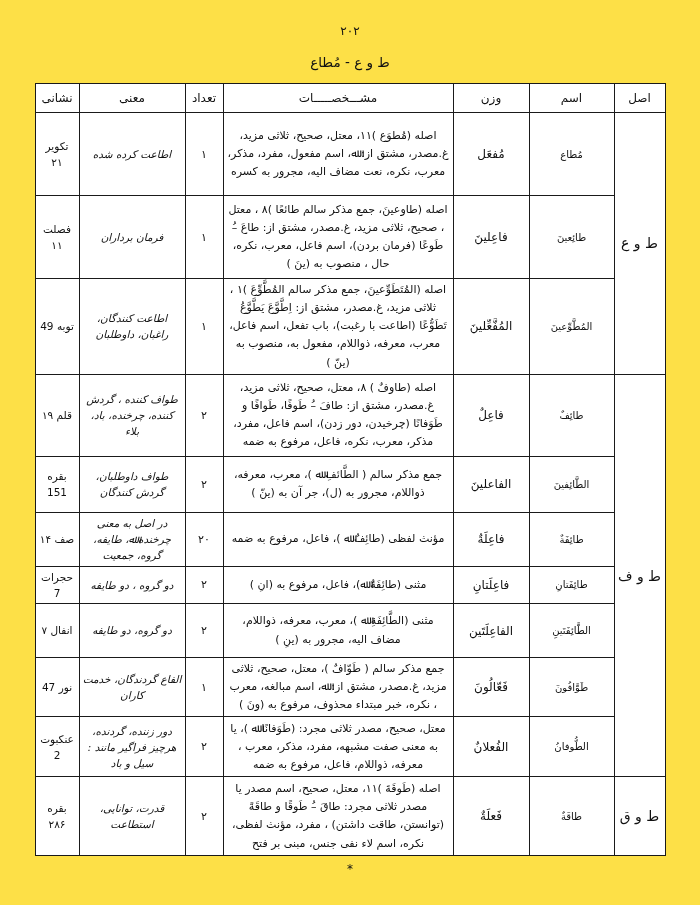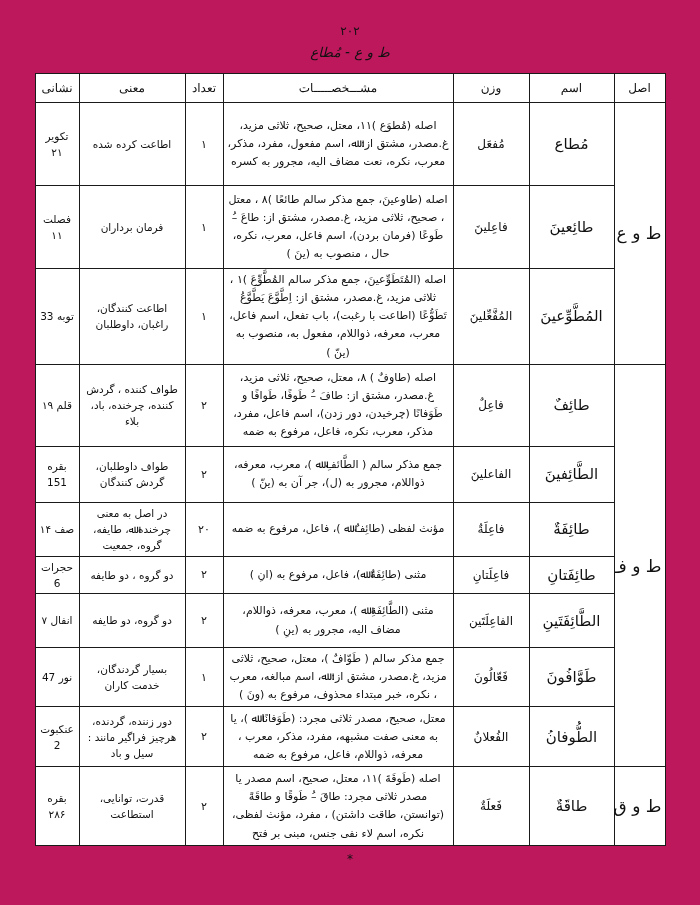--- a/index.html
+++ b/index.html
@@ -2,64 +2,63 @@
 <html lang="fa" dir="rtl"><head>
 <meta charset="utf-8">
 <style>
   * { box-sizing: border-box; }
   html, body { margin: 0; padding: 0; background: #fafafa; }
   body { font-family: "DejaVu Sans", sans-serif; color: #111; }
   .page {
     position: relative;
     width: 700px;
     height: 905px;
-    background: #be185d;
+    background: #fde047;
     margin: 0 auto;
     overflow: hidden;
   }
   .page-number {
     text-align: center;
     padding-top: 24px;
     font-size: 12px;
     letter-spacing: 1px;
   }
   .page-title {
     text-align: center;
-    margin-top: 6px;
+    margin-top: 16px;
     font-size: 13.5px;
-    font-style: italic;
   }
   table.lex {
     border-collapse: collapse;
     direction: rtl;
     table-layout: fixed;
     width: 630px;
     margin: 13px auto 0 auto;
     background: #fff;
   }
   table.lex td, table.lex th {
     border: 1px solid #1a1a1a;
     text-align: center;
     vertical-align: middle;
     padding: 2px 3px;
     font-weight: normal;
     overflow: hidden;
   }
-  th.h { font-size: 12px; font-family: Liberation Serif, serif; }
+  th.h { font-size: 12px; }
   td.root {
     vertical-align: top;
     padding-top: 12px;
-    font-size: 17px;
+    font-size: 14px;
     white-space: nowrap;
   }
-  td.esm  { font-size: 15px; }
+  td.esm  { font-size: 10px; }
   td.vazn { font-size: 12px; }
   td.mosh { font-size: 11px; line-height: 1.65; }
   td.ted  { font-size: 11px; }
-  td.mani { font-size: 10.5px; line-height: 1.55; }
+  td.mani { font-size: 10.5px; line-height: 1.55; font-style: italic; }
   td.nesh { font-size: 10.5px; line-height: 1.55; }
   .footer-star {
     text-align: center;
     margin-top: 6px;
     font-size: 12px;
   }
 </style>
 </head>
 <body>
 
@@ -108,21 +107,21 @@
       <td class="mani">فرمان برداران</td>
       <td class="nesh">فصلت ۱۱</td>
     </tr>
 
     <tr style="height:85px">
       <td class="esm">المُطَّوِّعینَ</td>
       <td class="vazn">المُفَّعِّلینَ</td>
       <td class="mosh">اصله (المُتَطَوِّعینَ، جمع مذکر سالم المُطَّوِّعَ )۱ ، ثلاثی مزید، غ.مصدر، مشتق از: اِطَّوَّعَ یَطَّوَّعُ تَطَوُّعًا (اطاعت با رغبت)، باب تفعل، اسم فاعل، معرب، معرفه، ذواللام، مفعول به، منصوب به (ینّ )</td>
       <td class="ted">۱</td>
       <td class="mani">اطاعت کنندگان، راغبان، داوطلبان</td>
-      <td class="nesh">توبه 33</td>
+      <td class="nesh">توبه 49</td>
     </tr>
 
     <tr style="height:82px">
       <td class="root" rowspan="7">ط و ف</td>
       <td class="esm">طائِفٌ</td>
       <td class="vazn">فاعِلٌ</td>
       <td class="mosh">اصله (طاوفٌ ) ۸، معتل، صحیح، ثلاثی مزید، غ.مصدر، مشتق از: طافَ –ُ طَوفًا، طَوافًا و طَوَفانًا (چرخیدن، دور زدن)، اسم فاعل، مفرد، مذکر، معرب، نکره، فاعل، مرفوع به ضمه</td>
       <td class="ted">۲</td>
       <td class="mani">طواف کننده ، گردش کننده، چرخنده، باد، بلاء</td>
       <td class="nesh">قلم ۱۹</td>
@@ -145,38 +144,38 @@
       <td class="mani">در اصل به معنی چرخنده ﷲ، طایفه، گروه، جمعیت</td>
       <td class="nesh">صف ۱۴</td>
     </tr>
 
     <tr style="height:36px">
       <td class="esm">طائِفَتانِ</td>
       <td class="vazn">فاعِلَتانِ</td>
       <td class="mosh">مثنی (طائِفَةٌ ﷲ)، فاعل، مرفوع به (انِ )</td>
       <td class="ted">۲</td>
       <td class="mani">دو گروه ، دو طایفه</td>
-      <td class="nesh">حجرات 6</td>
+      <td class="nesh">حجرات 7</td>
     </tr>
 
     <tr style="height:54px">
       <td class="esm">الطَّائِفَتَینِ</td>
       <td class="vazn">الفاعِلَتَین</td>
       <td class="mosh">مثنی (الطَّائِفَةِ ﷲ )، معرب، معرفه، ذواللام، مضاف الیه، مجرور به (ینِ )</td>
       <td class="ted">۲</td>
       <td class="mani">دو گروه، دو طایفه</td>
       <td class="nesh">انفال ۷</td>
     </tr>
 
     <tr style="height:59px">
       <td class="esm">طَوَّافُونَ</td>
       <td class="vazn">فَعّالُونَ</td>
       <td class="mosh">جمع مذکر سالم ( طَوّافٌ )، معتل، صحیح، ثلاثی مزید، غ.مصدر، مشتق از: ﷲ، اسم مبالغه، معرب ، نکره، خبر مبتداء محذوف، مرفوع به (ونَ )</td>
       <td class="ted">۱</td>
-      <td class="mani">بسیار گردندگان، خدمت کاران</td>
+      <td class="mani">الفاع گردندگان، خدمت کاران</td>
       <td class="nesh">نور 47</td>
     </tr>
 
     <tr style="height:60px">
       <td class="esm">الطُّوفانُ</td>
       <td class="vazn">الفُعلانٌ</td>
       <td class="mosh">معتل، صحیح، مصدر ثلاثی مجرد: (طَوَفانًا ﷲ )، یا به معنی صفت مشبهه، مفرد، مذکر، معرب ، معرفه، ذواللام، فاعل، مرفوع به ضمه</td>
       <td class="ted">۲</td>
       <td class="mani">دور زننده، گردنده، هرچیز فراگیر مانند : سیل و باد</td>
       <td class="nesh">عنکبوت 2</td>

